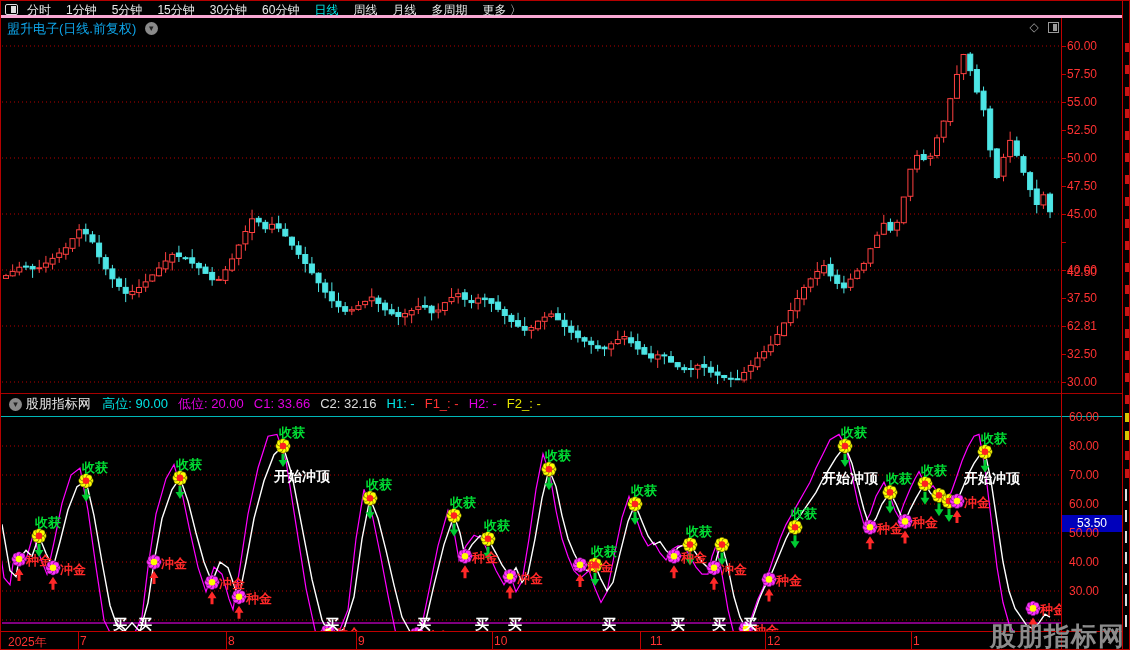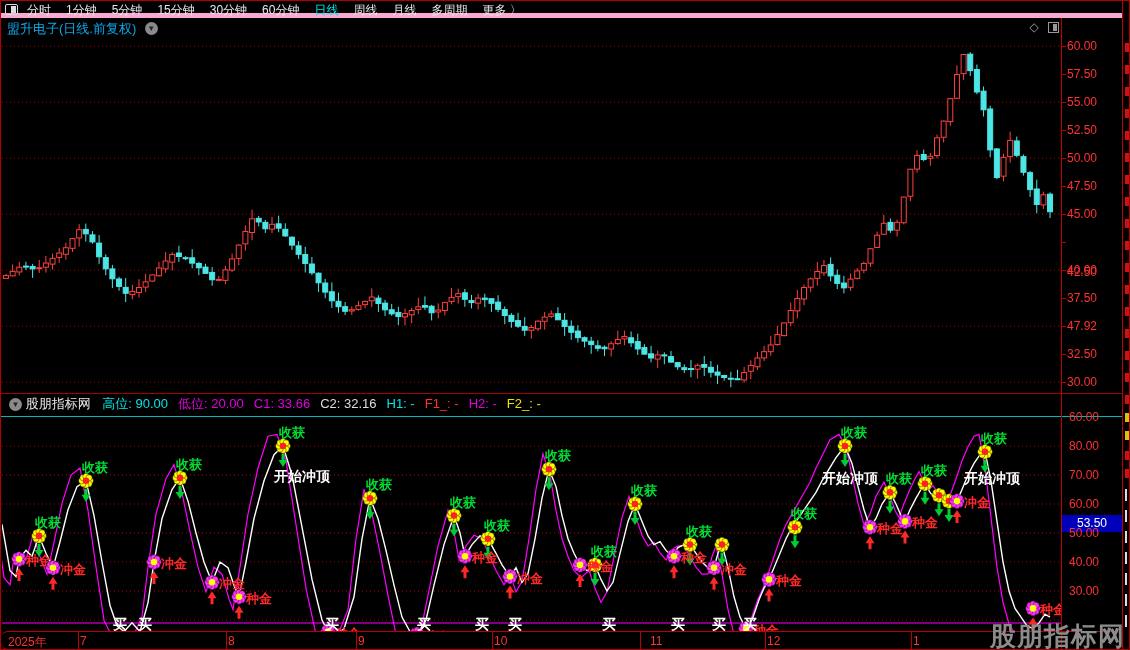--- a/index.html
+++ b/index.html
@@ -1,20 +1,20 @@
 <!DOCTYPE html>
 <html><head>
 <meta charset="utf-8">
 <style>
   html,body{margin:0;padding:0;background:#000;}
   *{box-sizing:border-box;}
   #app{position:relative;width:1130px;height:650px;background:#000;overflow:hidden;
        font-family:"Liberation Sans",sans-serif;border:1px solid #b40000;}
   
-  #topbar{position:absolute;left:0;top:0;width:1130px;height:17px;border-bottom:5px solid #f9a8d4;}
+  #topbar{position:absolute;left:0;top:0;width:1130px;height:17px;border-bottom:3px solid #f9a8d4;}
   #tb-lefticon{position:absolute;left:4px;top:3px;width:13px;height:11px;border:1px solid #ddd;border-radius:2px;}
   #tb-lefticon div{position:absolute;right:1px;top:1px;bottom:1px;width:5px;background:#ddd;}
   #tb-left{position:absolute;left:26px;top:0;height:16px;line-height:16px;white-space:nowrap;}
   .tb-item{display:inline-block;color:#e8e8e8;font-size:12px;margin-right:15px;}
   .tb-item.active{color:#00e5e5;}
   #tb-right{position:absolute;right:9px;top:0;height:16px;line-height:16px;white-space:nowrap;border-right:1px solid #c00000;}
   .tb-btn{display:inline-block;color:#e8e8e8;font-size:12px;padding:0 9px;border-left:1px solid #c00000;}
   
   #titlebar{position:absolute;left:0;top:17px;width:1060px;height:19px;line-height:19px;}
   #title-text{color:#0ea5e9;font-size:13px;margin-left:6px;display:inline-block;}
@@ -33,21 +33,21 @@
            font-size:12px;line-height:17px;text-align:center;}
   
   .vline{position:absolute;width:1px;background:#c00000;}
   .hline{position:absolute;height:1px;background:#a80000;left:0;width:1130px;}
   #cyanline{position:absolute;left:0;top:415px;width:1122px;height:1px;background:#00b8b8;}
   
   #ind-header{position:absolute;left:4px;top:394px;height:18px;line-height:18px;white-space:nowrap;font-size:13px;}
   #ind-source{color:#e8e8e8;margin-right:8px;}
   .ind-field{margin-right:10px;font-weight:400;}
   
-  #date-axis{position:absolute;left:0;top:630px;width:1122px;height:19px;border-top:1px solid #c00000;border-bottom:1px solid #c00000;border-radius:7px;}
+  #date-axis{position:absolute;left:0;top:630px;width:1122px;height:19px;border-top:1px solid #c00000;border-bottom:1px solid #c00000;}
   .month-label{position:absolute;top:2px;color:#ff3232;font-size:12px;}
   #year-label{position:absolute;left:7px;top:2px;color:#ff3232;font-size:12px;}
   .month-sep{position:absolute;top:0;width:1px;height:19px;background:#c00000;}
   
   #watermark{position:absolute;right:4px;bottom:0;text-align:right;z-index:30;pointer-events:none;}
   #wm1{color:#8c8c8c;font-size:26px;font-weight:700;letter-spacing:1px;line-height:26px;}
   #wm2{color:#8c8c8c;font-size:24px;font-weight:700;line-height:24px;}
   
   #right-strip{position:absolute;left:1122px;top:0;width:8px;height:650px;background:#000;overflow:hidden;}
   .frag{position:absolute;left:2px;width:4px;height:9px;}
@@ -992,21 +992,21 @@
     <div class="axis-label" style="top: 178px; left: 1066px;">47.50</div>
     <div style="position: absolute; left: 1060px; width: 5px; height: 1px; background: rgb(192, 0, 0); top: 185px;"></div>
     <div class="axis-label" style="top: 206px; left: 1066px;">45.00</div>
     <div style="position: absolute; left: 1060px; width: 5px; height: 1px; background: rgb(192, 0, 0); top: 213px;"></div>
     <div class="axis-label" style="top: 220px; left: 1066px; margin-top: 44px;">42.50</div>
     <div style="position: absolute; left: 1060px; width: 5px; height: 1px; background: rgb(192, 0, 0); top: 241px;"></div>
     <div class="axis-label" style="top: 262px; left: 1066px;">40.00</div>
     <div style="position: absolute; left: 1060px; width: 5px; height: 1px; background: rgb(192, 0, 0); top: 269px;"></div>
     <div class="axis-label" style="top: 290px; left: 1066px;">37.50</div>
     <div style="position: absolute; left: 1060px; width: 5px; height: 1px; background: rgb(192, 0, 0); top: 297px;"></div>
-    <div class="axis-label" style="top: 318px; left: 1066px;">47.92</div>
+    <div class="axis-label" style="top: 318px; left: 1066px;">62.81</div>
     <div style="position: absolute; left: 1060px; width: 5px; height: 1px; background: rgb(192, 0, 0); top: 325px;"></div>
     <div class="axis-label" style="top: 346px; left: 1066px;">32.50</div>
     <div style="position: absolute; left: 1060px; width: 5px; height: 1px; background: rgb(192, 0, 0); top: 353px;"></div>
     <div class="axis-label" style="top: 374px; left: 1066px;">30.00</div>
     <div style="position: absolute; left: 1060px; width: 5px; height: 1px; background: rgb(192, 0, 0); top: 381px;"></div>
     <div class="axis-label" style="top: 409px; left: 1068px;">60.00</div>
     <div class="axis-label" style="top: 438px; left: 1068px;">80.00</div>
     <div class="axis-label" style="top: 467px; left: 1068px;">70.00</div>
     <div class="axis-label" style="top: 496px; left: 1068px;">60.00</div>
     <div class="axis-label" style="top: 525px; left: 1068px;">50.00</div>

